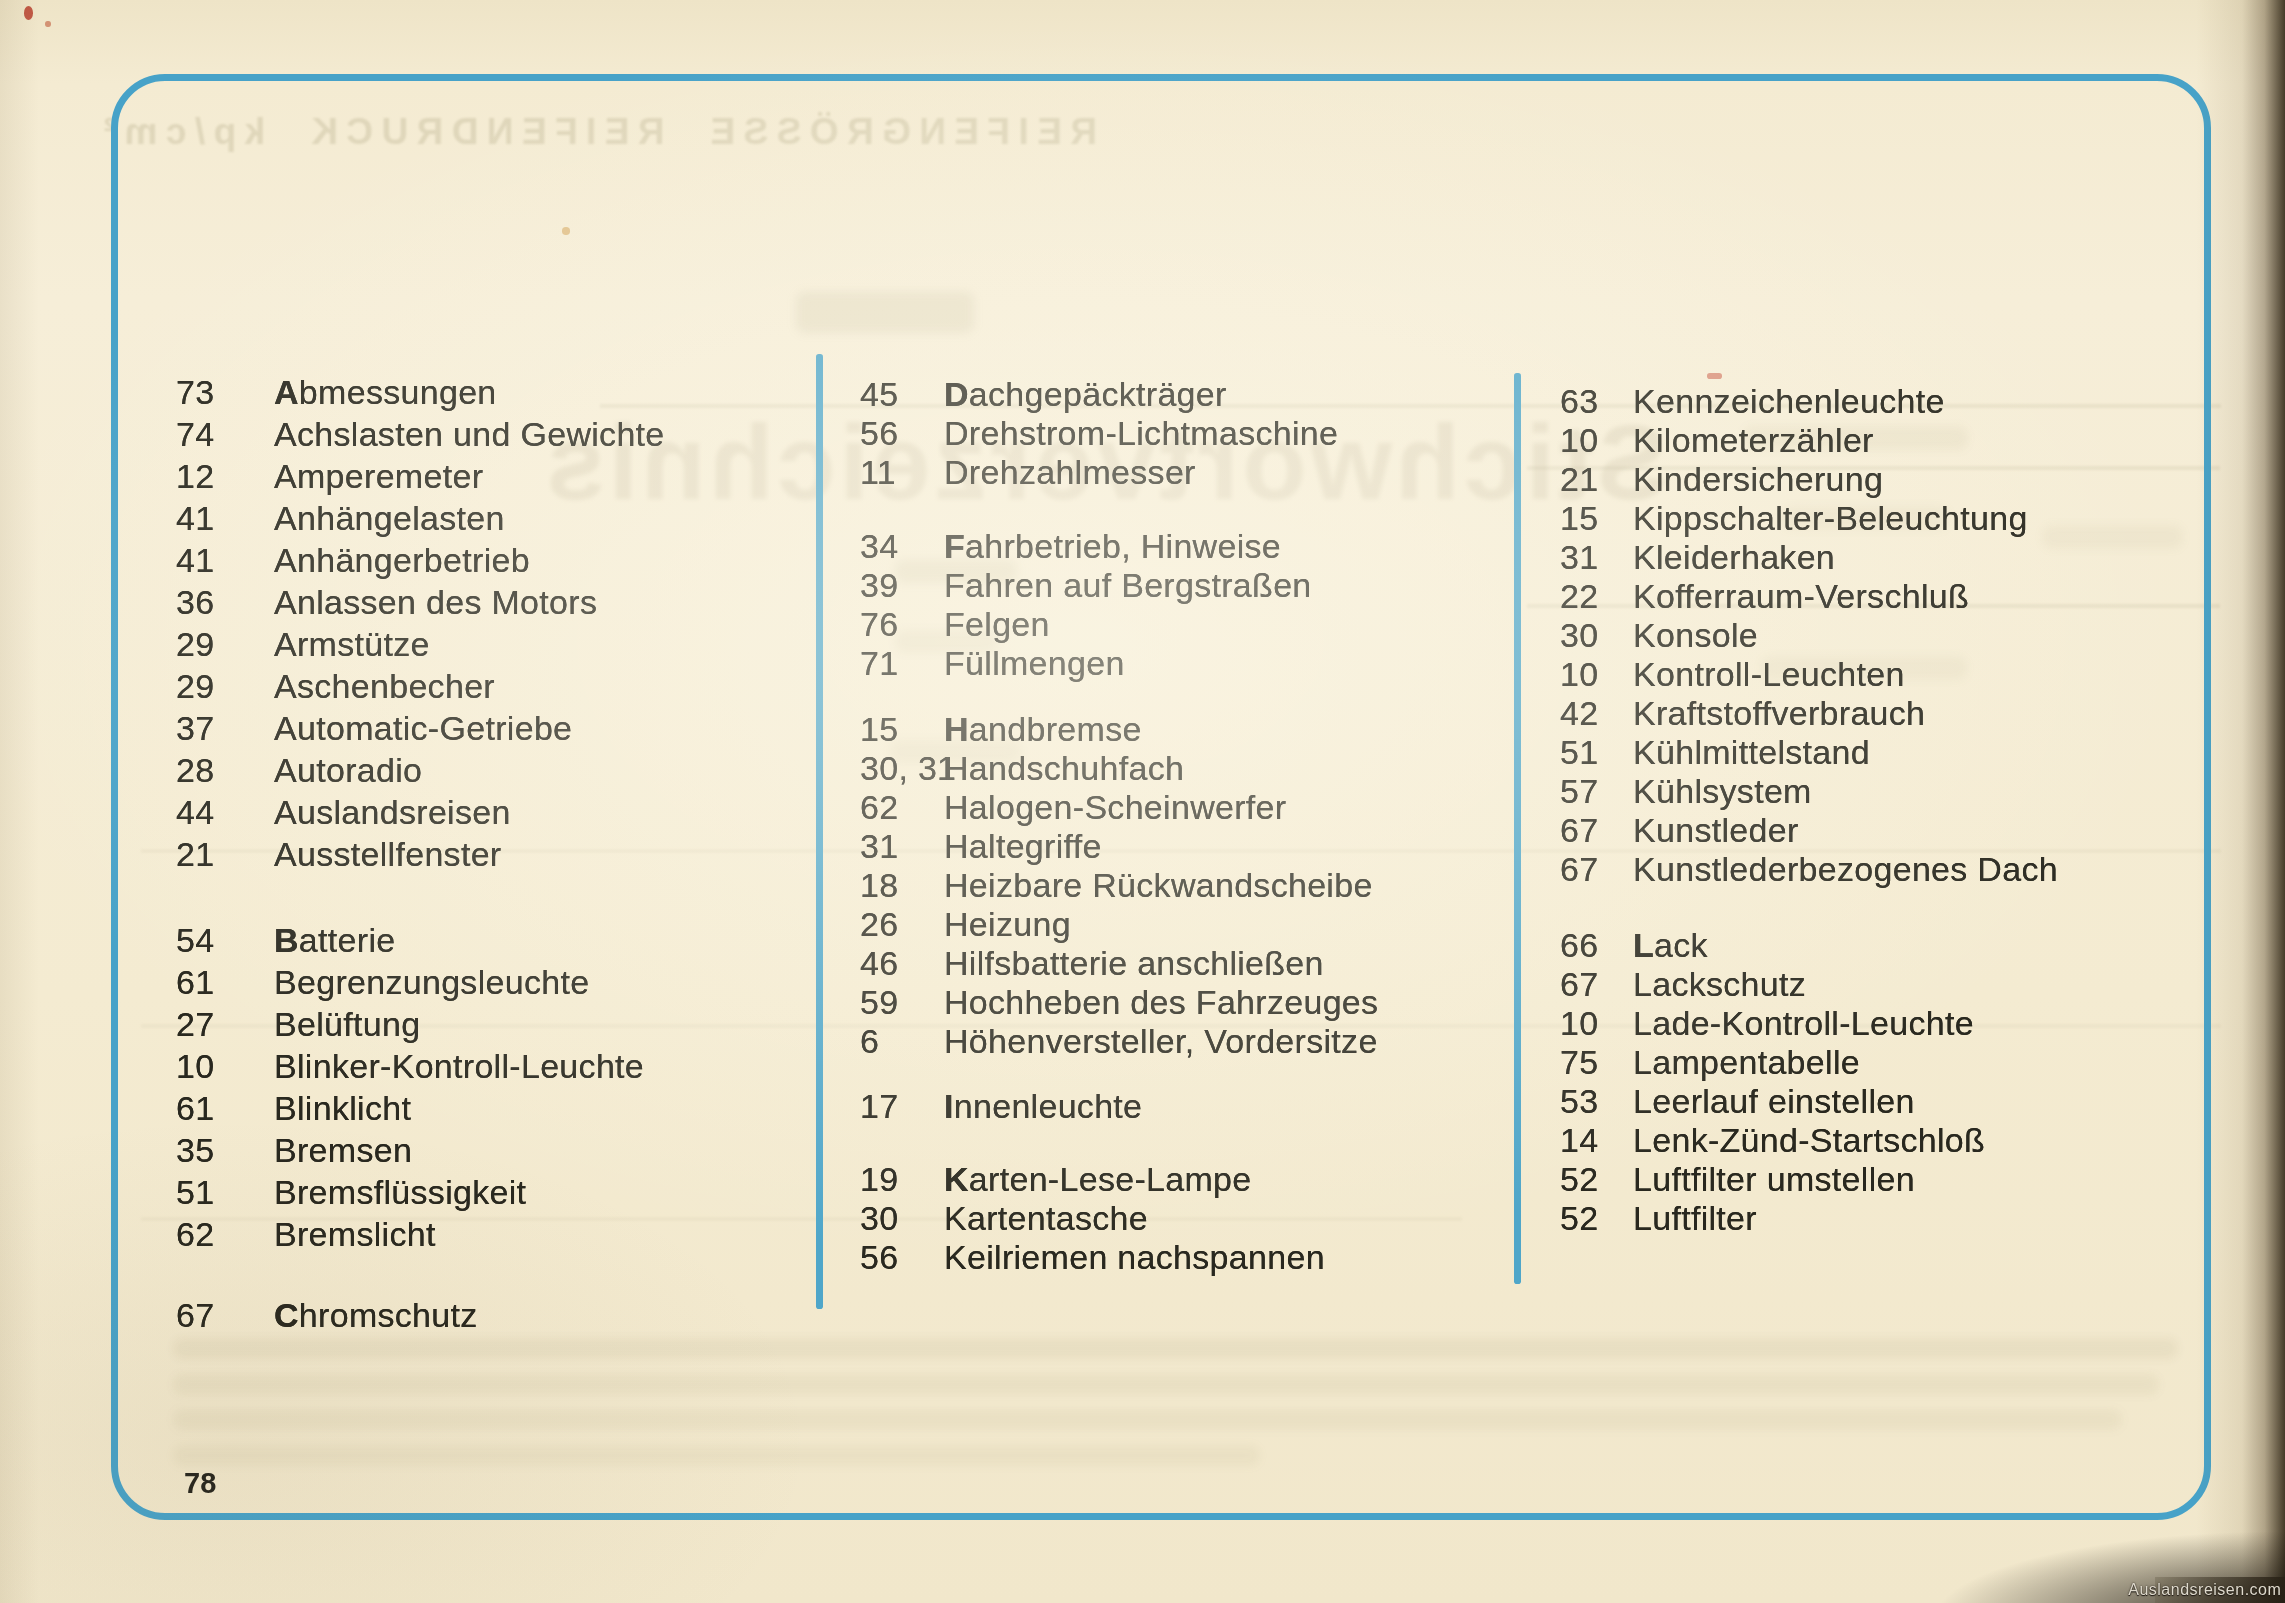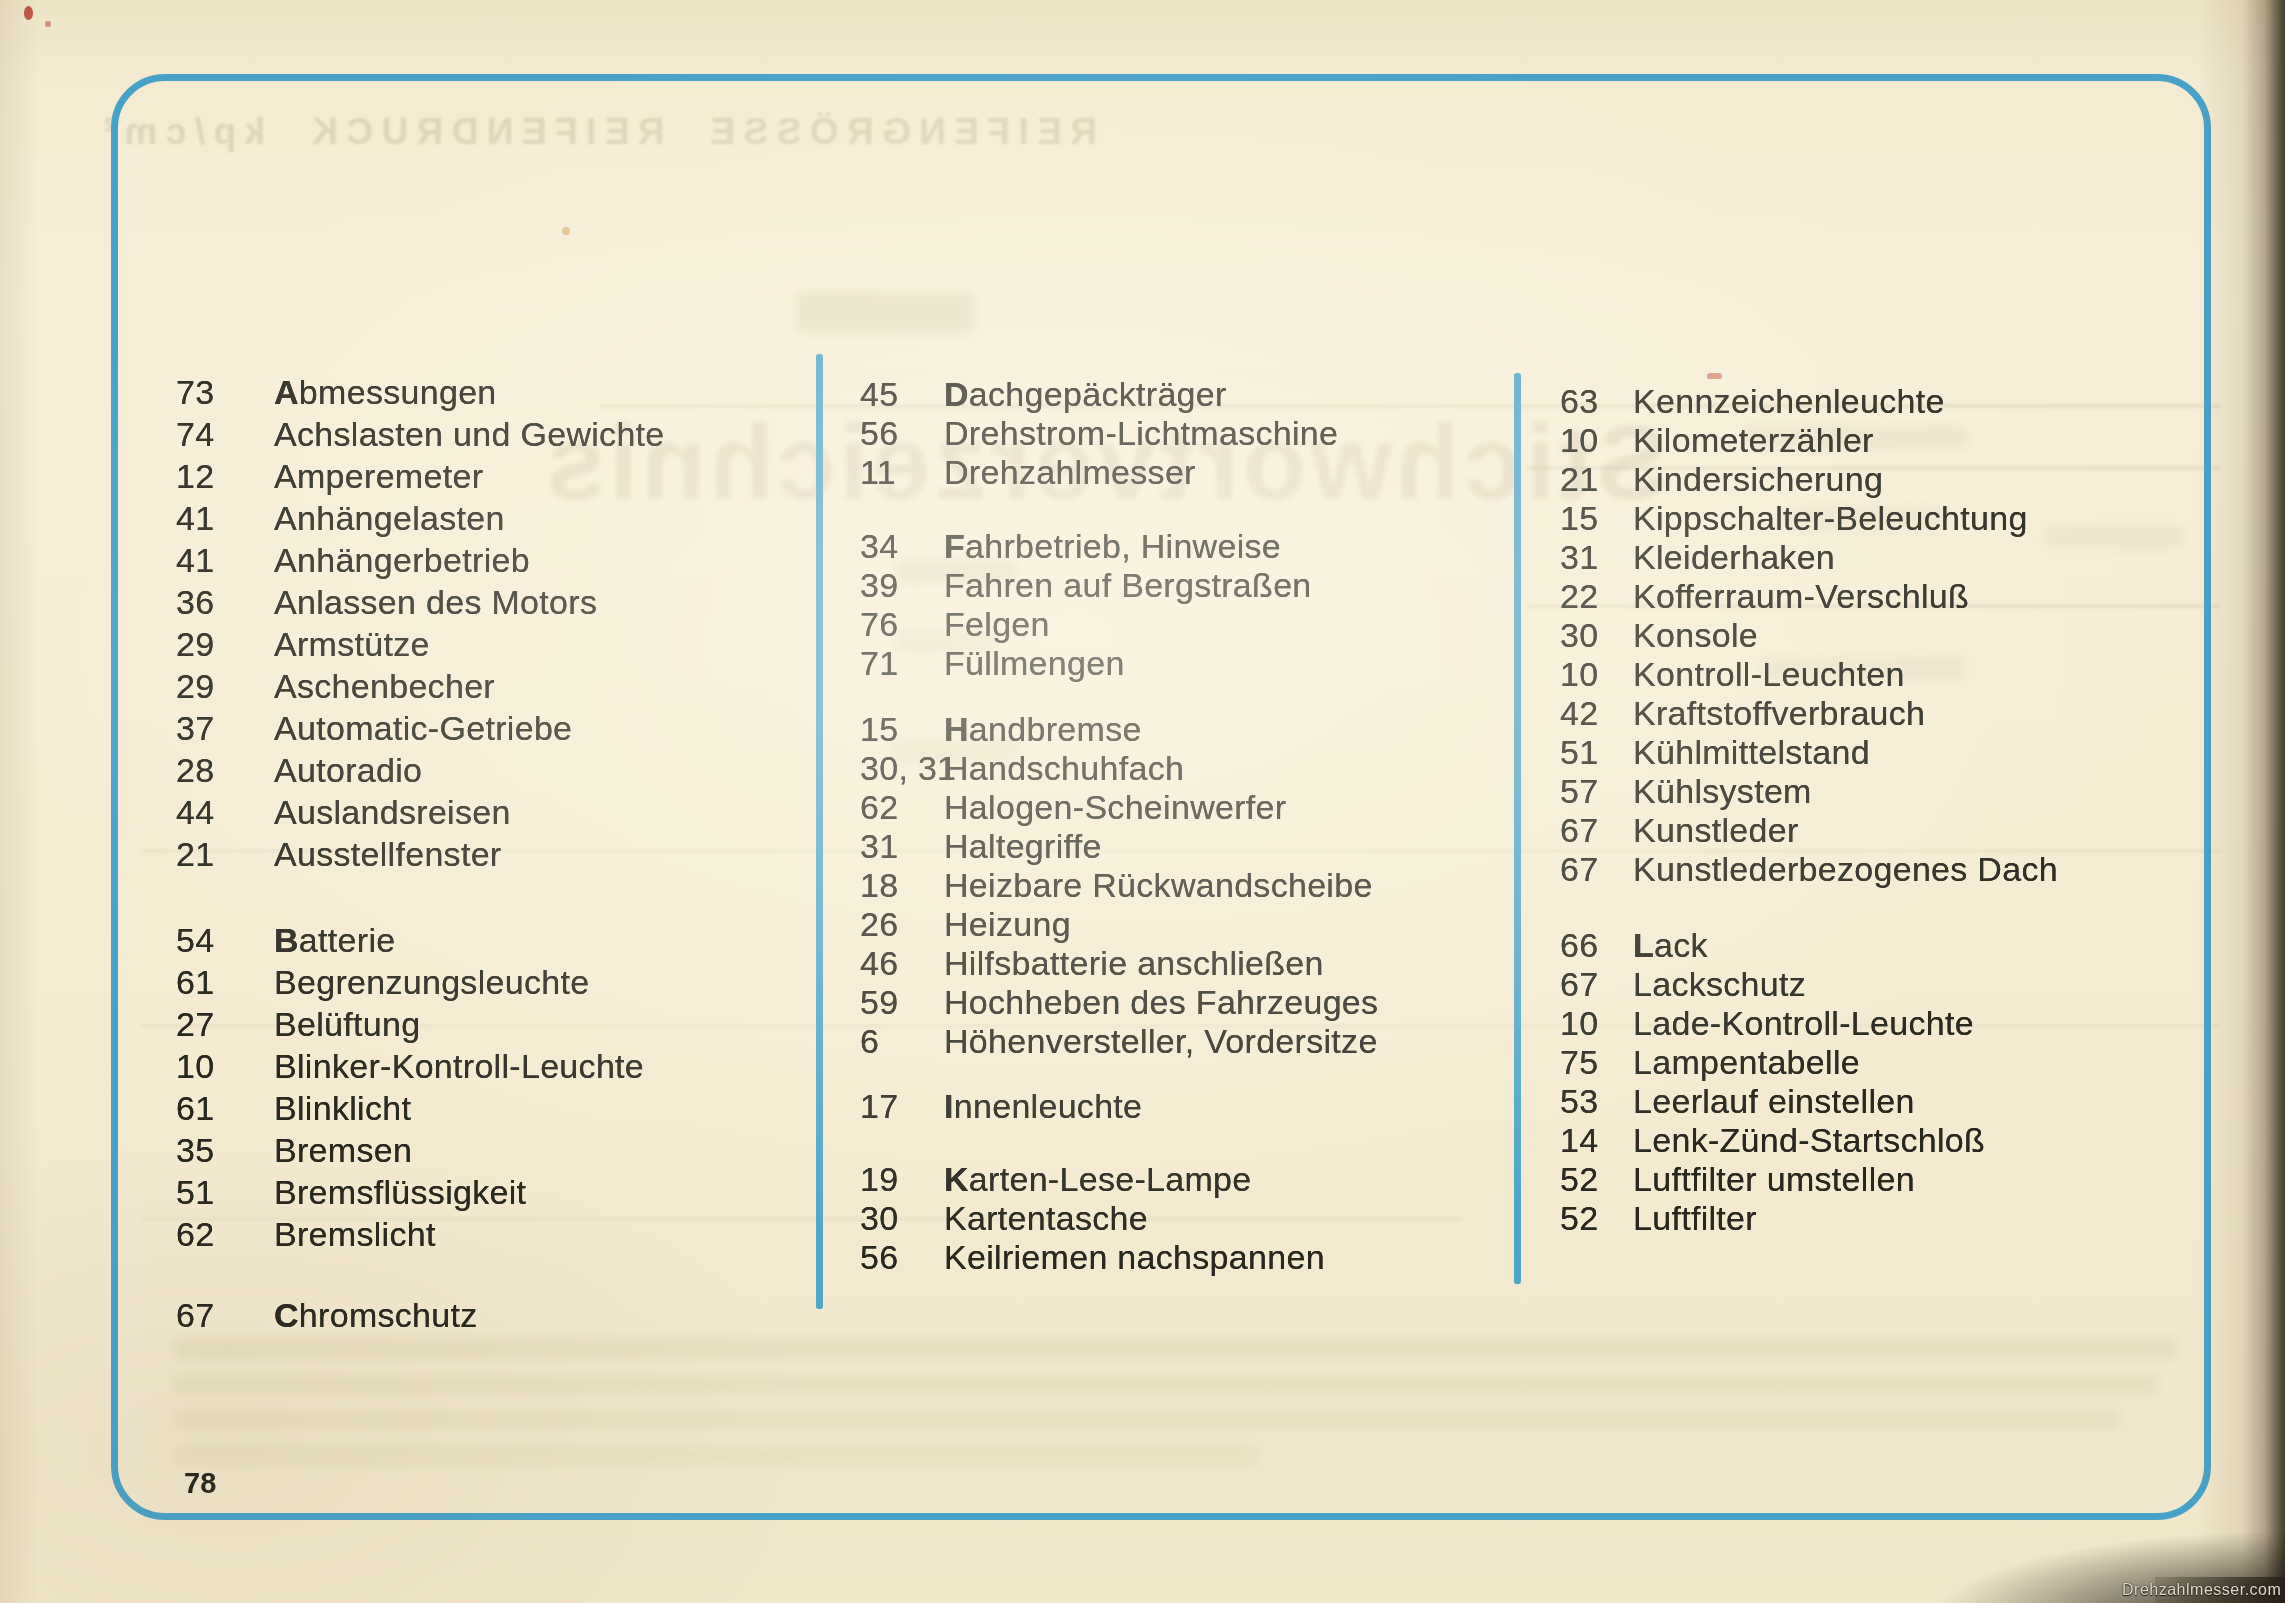--- a/index.html
+++ b/index.html
@@ -376,16 +376,16 @@
         <span class="num">52</span>
         <span class="term">Luftfilter</span>
       </div>
     </div>
 
   <div class="page-number">78</div>
 
   <div class="shade"></div>
 
   <div class="watermark-bar">
-    <span class="watermark-text">Drehzahlmesser.com</span>
+    <span class="watermark-text">Auslandsreisen.com</span>
   </div>
 </div>
 
 
 </body></html>

